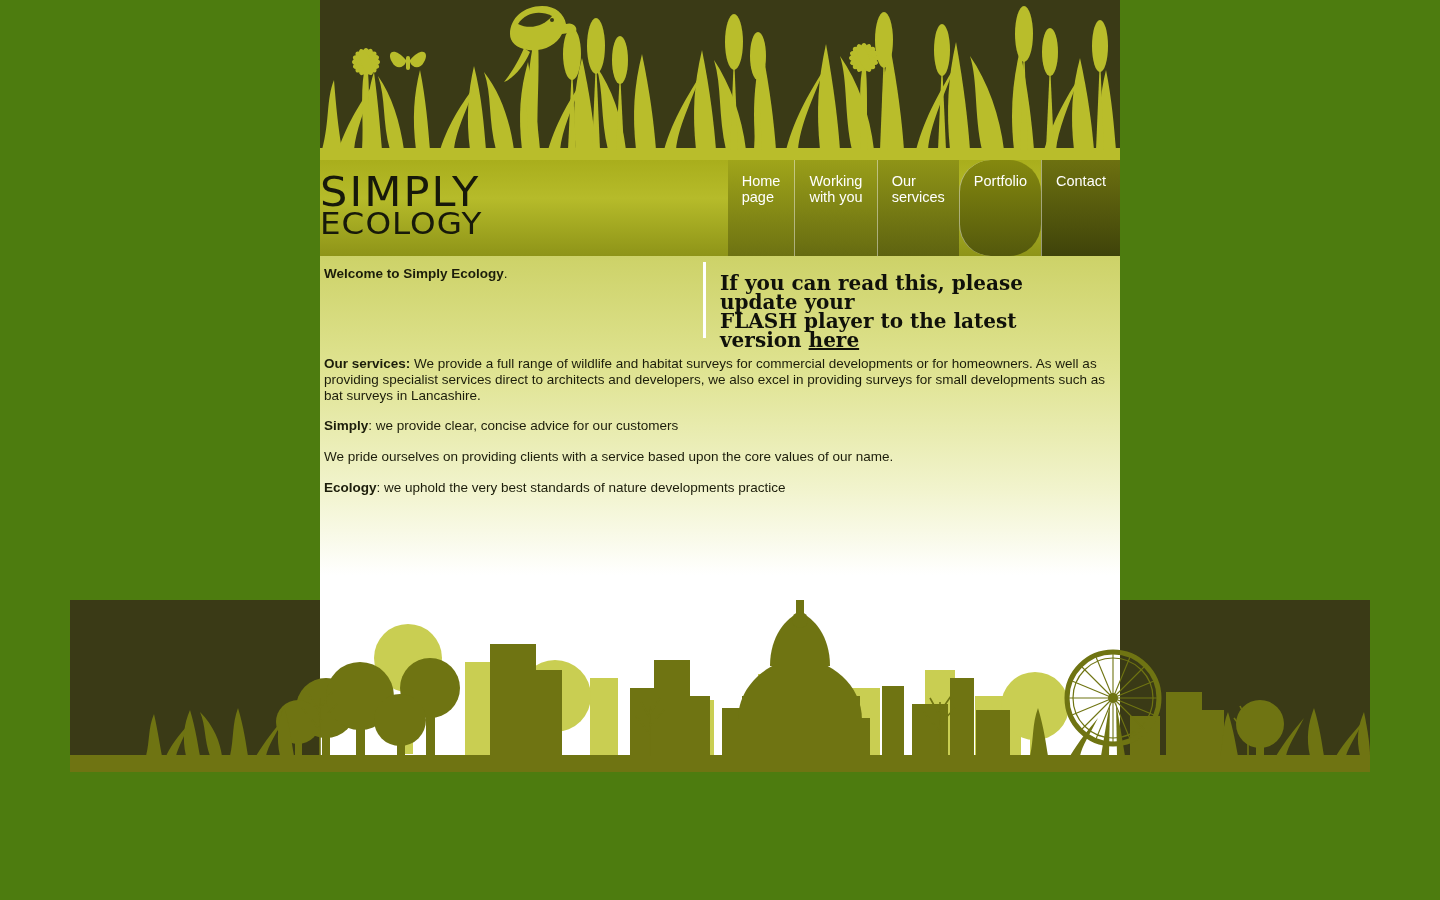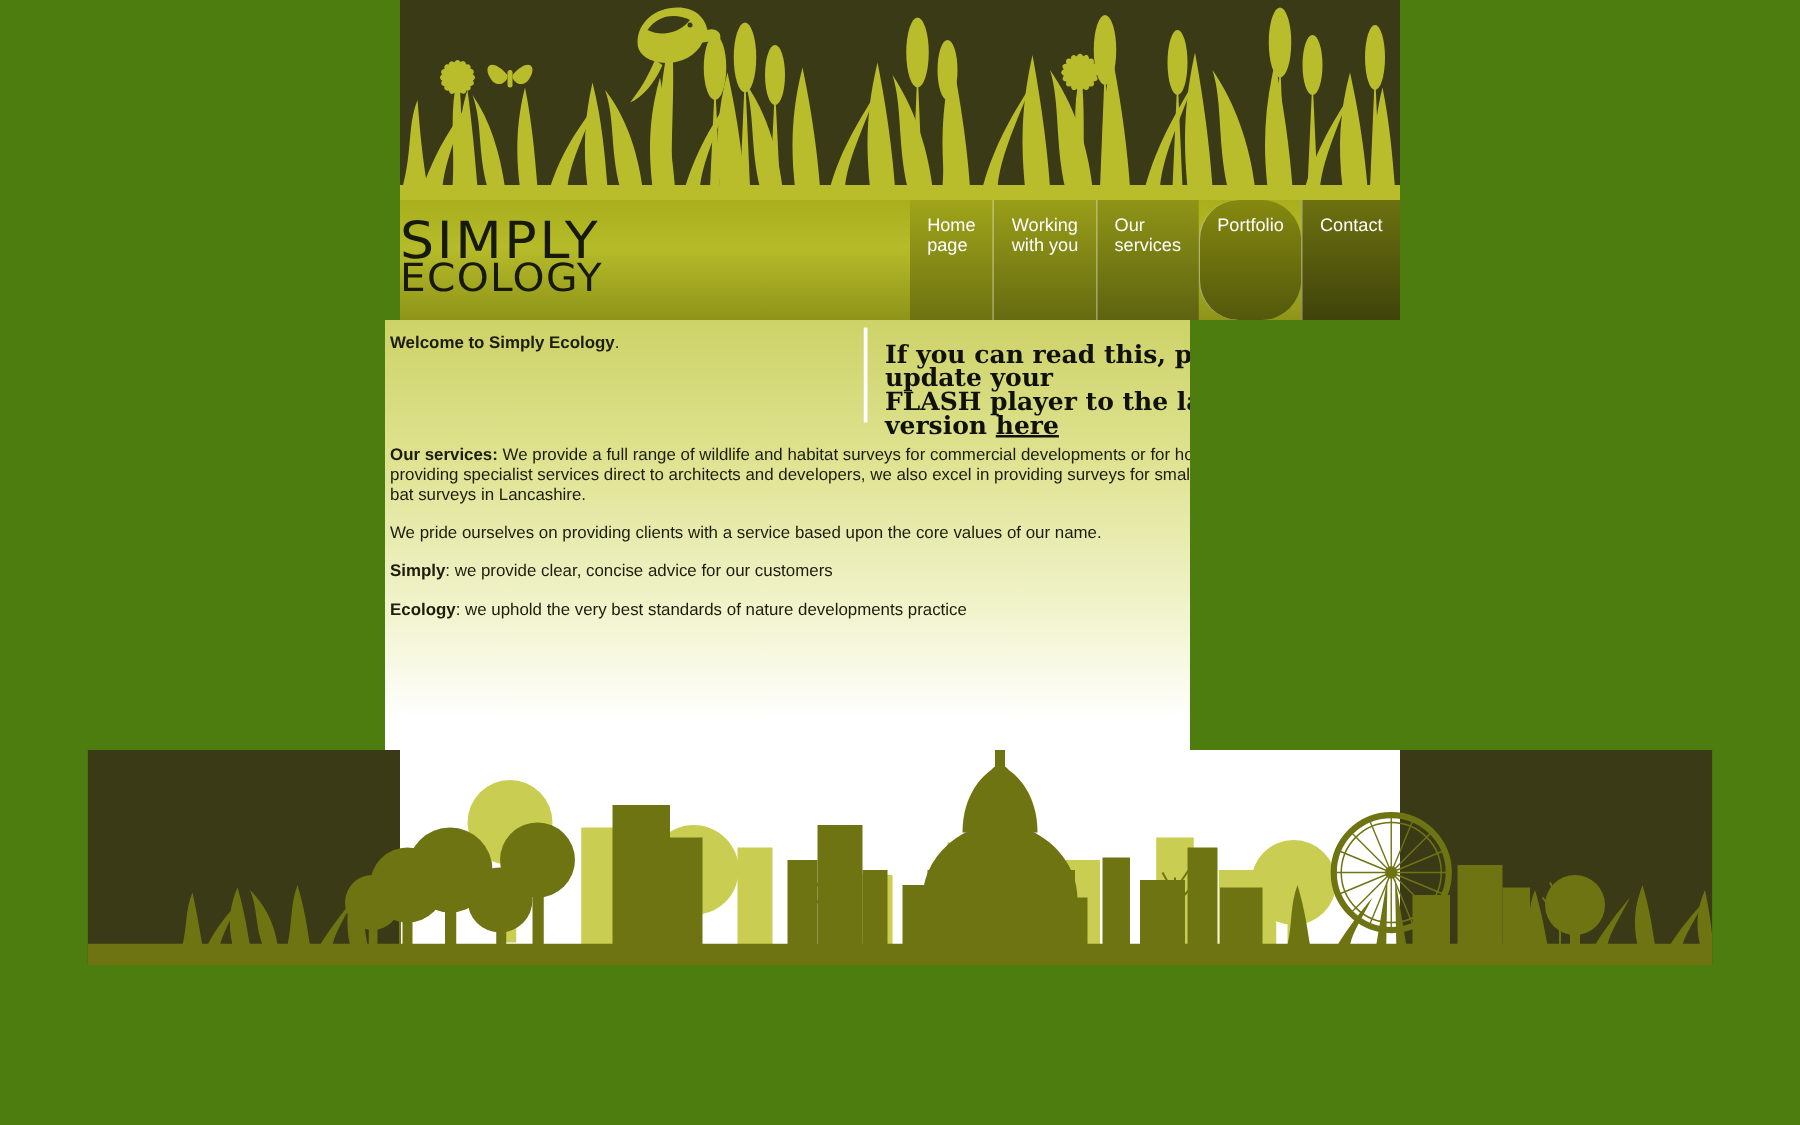--- a/index.html
+++ b/index.html
@@ -84,22 +84,22 @@
   .nav-item:first-child { border-left: none; }
   .nav-item.d1 { background: linear-gradient(to bottom, #a0a51a, #6d7212); }
   .nav-item.d2 { background: linear-gradient(to bottom, #999e19, #666b11); }
   .nav-item.d3 { background: linear-gradient(to bottom, #8f9417, #5e6310); }
   .nav-item.d4 { background: linear-gradient(to bottom, #85890f, #53580c); border-radius: 32px; }
   .nav-item.d5 { background: linear-gradient(to bottom, #6d7110, #3f430a); text-align: center; }
 
   
   .content {
     position: absolute;
-    left: 308px; top: 256px;
-    width: 644px; height: 515px;
+    left: 320px; top: 256px;
+    width: 800px; height: 515px;
     background: linear-gradient(to bottom, #cdd268 0%, #dfe391 22%, #f2f4cf 46%, #ffffff 62%, #ffffff 100%);
     overflow: hidden;
   }
   .cols {
     position: relative;
     padding: 14px 0 0 0;
   }
   .col-left {
     position: absolute;
     left: 4px; top: 10px;
@@ -291,24 +291,24 @@
 
       <div class="col-right">
         <span>If you can read this, please update your</span><br>
         <span>FLASH player to the latest version </span><a href="#">here</a>
       </div>
 
       <div class="body-text">
         <p>
           <b>Our services:</b><span> We provide a full range of wildlife and habitat surveys for commercial developments or for homeowners. As well as providing specialist services direct to architects and developers, we also excel in providing surveys for small developments such as bat surveys in Lancashire.</span>
         </p>
-        <p>We pride ourselves on providing clients with a service based upon the core values of our name.</p>
         <p>
           <b>Simply</b><span>: we provide clear, concise advice for our customers</span>
         </p>
+        <p>We pride ourselves on providing clients with a service based upon the core values of our name.</p>
         <p>
           <b>Ecology</b><span>: we uphold the very best standards of nature developments practice</span>
         </p>
       </div>
 
     </div>
   </div>
 
   <div class="skyline">
     <svg width="1300" height="172" viewBox="0 0 1300 172" xmlns="http://www.w3.org/2000/svg">

